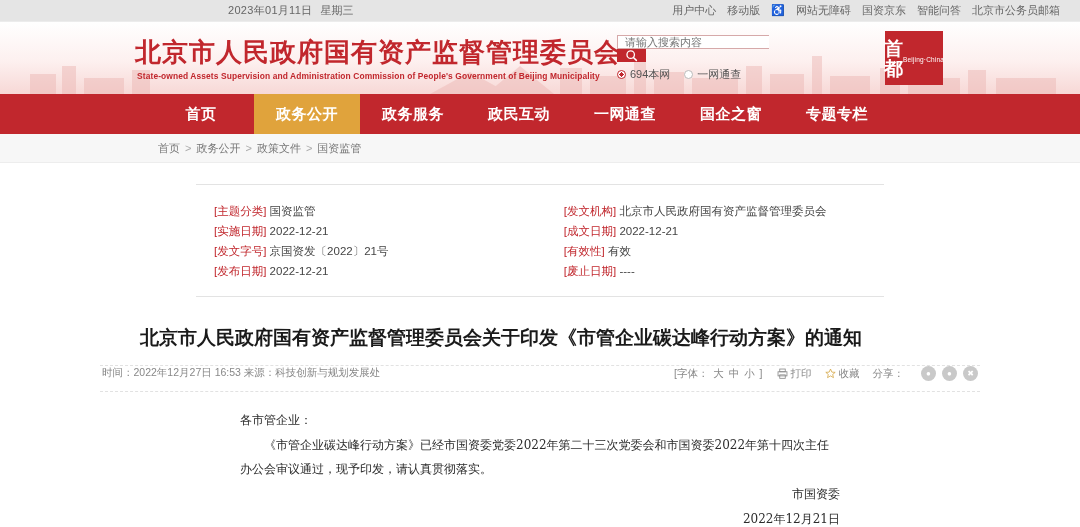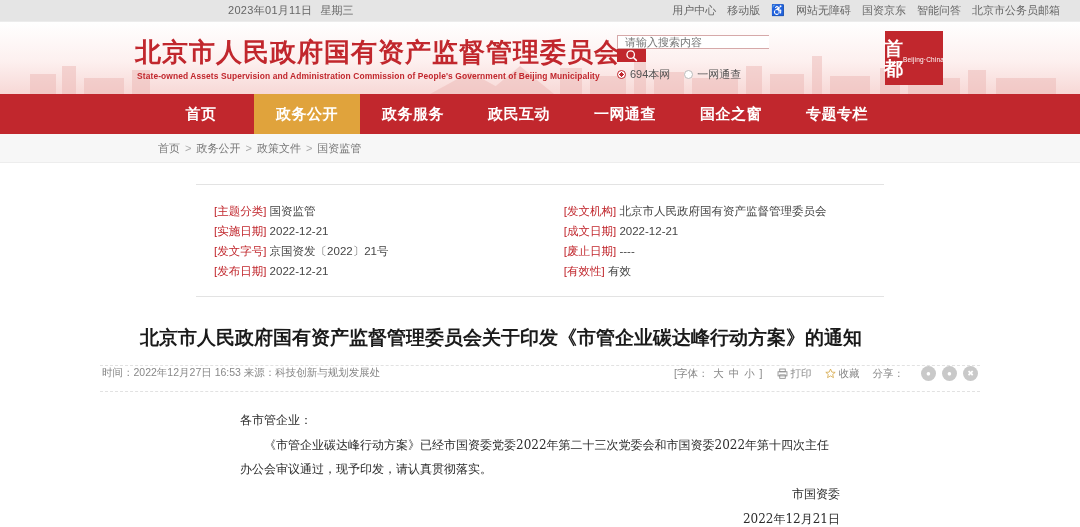--- a/index.html
+++ b/index.html
@@ -359,26 +359,26 @@
       <div class="meta-col right">
         <div class="meta-row">
           <span class="meta-key">[发文机构]</span>
           <span>北京市人民政府国有资产监督管理委员会</span>
         </div>
         <div class="meta-row">
           <span class="meta-key">[成文日期]</span>
           <span>2022-12-21</span>
         </div>
         <div class="meta-row">
+          <span class="meta-key">[有效性]</span>
+          <span>有效</span>
+        </div>
+        <div class="meta-row">
           <span class="meta-key">[废止日期]</span>
           <span>----</span>
-        </div>
-        <div class="meta-row">
-          <span class="meta-key">[有效性]</span>
-          <span>有效</span>
         </div>
       </div>
     </div>
 
     <div class="doc-title">北京市人民政府国有资产监督管理委员会关于印发《市管企业碳达峰行动方案》的通知</div>
 
     <div class="doc-tools">
       <div class="left">时间：2022年12月27日 16:53 来源：科技创新与规划发展处</div>
       <div class="right">
         <span class="sizes">

